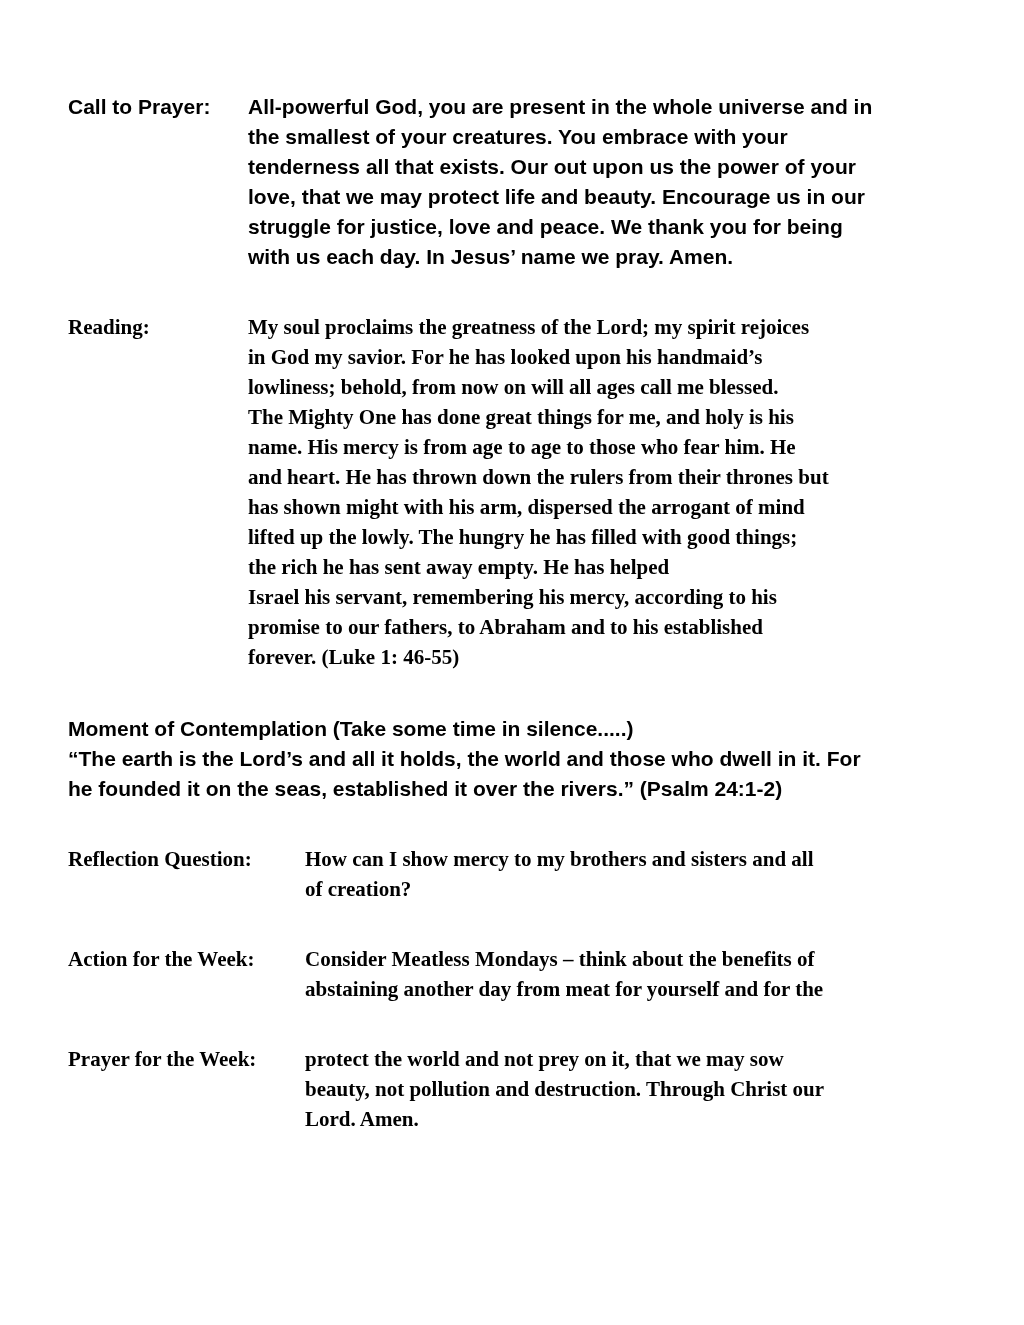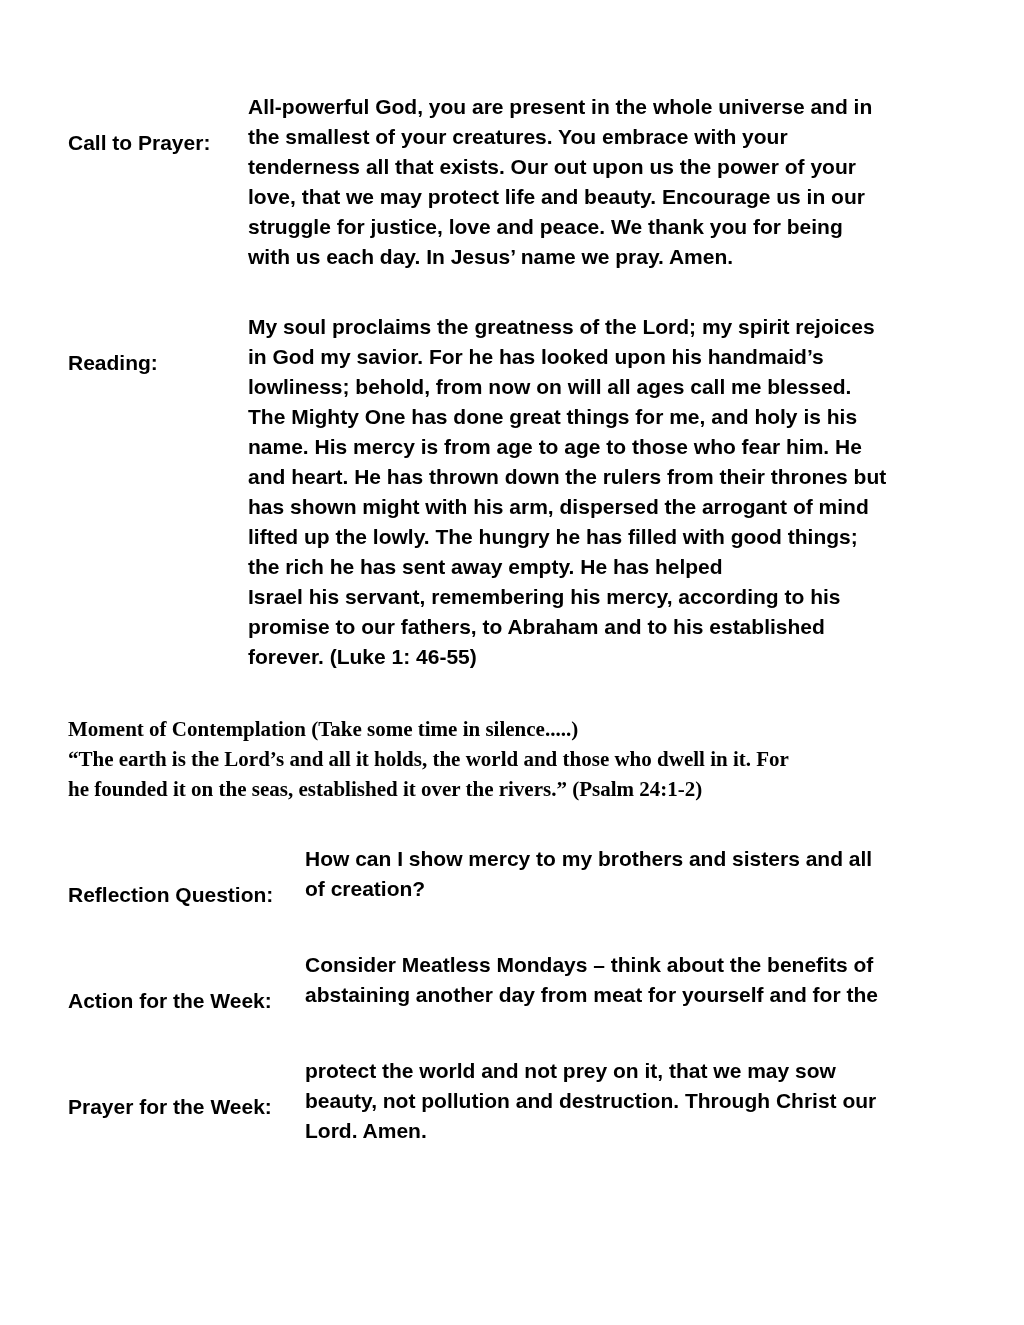--- a/index.html
+++ b/index.html
@@ -11,27 +11,27 @@
     background: #ffffff;
     padding: 92px 14px 0 68px;
     font-family: "Liberation Sans", sans-serif;
     font-weight: 700;
     font-size: 21px;
     line-height: 30px;
     color: #000000;
     overflow: hidden;
   }
   .row { display: flex; align-items: flex-start; }
-  .row .label { flex: 0 0 auto; margin-top: 36px; }
+  .row .label { flex: 0 0 auto; }
   .row.indent-a .label { width: 180px; }
   .row.indent-b .label { width: 237px; }
   .body { flex: 1 1 auto; min-width: 0; }
   .line, .body div { white-space: nowrap; }
-  .gap-40 { margin-top: 40px; }
-  .gap-42 { margin-top: 42px; font-family: Liberation Serif, serif; }
+  .gap-40 { margin-top: 40px; font-family: Liberation Serif, serif; }
+  .gap-42 { margin-top: 42px; }
   .full { display: block; }
   .full .heading { white-space: nowrap; }
 </style>
 </head>
 <body>
 
 <div class="page">
 
   <div class="row indent-a">
     <div class="label">Call to Prayer:</div>

